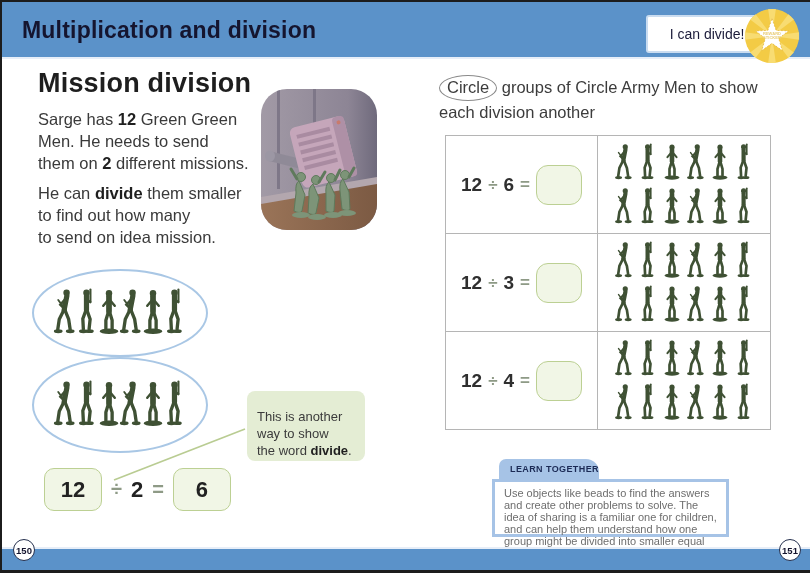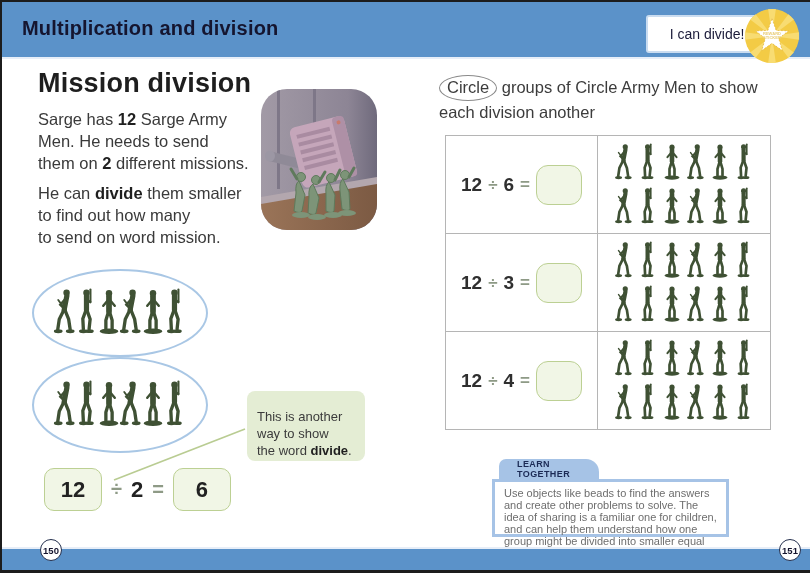--- a/index.html
+++ b/index.html
@@ -1,20 +1,20 @@
 <!DOCTYPE html>
 <html><head>
 <meta charset="utf-8">
 <style>
   html,body{margin:0;padding:0;background:#fff;font-family:"Liberation Sans",sans-serif;}
   .canvas{position:relative;width:810px;height:573px;background:#ffffff;overflow:hidden;
           border-top:2px solid #1c1c1c;border-left:2px solid #1c1c1c;border-bottom:3px solid #1c1c1c;box-sizing:border-box;}
   
   .topbar{position:absolute;left:0;top:0;width:100%;height:55px;background:#5b92c9;border-bottom:2px solid #e7eef8;}
-  .topbar-title{position:absolute;left:20px;top:15px;font-size:20px;font-weight:bold;color:#15152f;letter-spacing:.2px;}
+  .topbar-title{position:absolute;left:20px;top:15px;font-size:23px;font-weight:bold;color:#15152f;letter-spacing:.2px;}
   .badge-label{position:absolute;left:644px;top:13px;width:118px;height:34px;background:#ffffff;border:2px solid #cadcf0;
                border-radius:3px;display:flex;align-items:center;justify-content:center;font-size:14px;color:#1c1c3a;}
   .badge-star{position:absolute;left:741px;top:5px;width:58px;height:58px;}
   
   .lesson-title{position:absolute;left:36px;top:66px;margin:0;font-size:27px;font-weight:bold;color:#1e1e1e;letter-spacing:.2px;}
   .intro{position:absolute;left:36px;top:106px;width:250px;margin:0;font-size:16.5px;line-height:22px;color:#3a3a3a;}
   .intro2{position:absolute;left:36px;top:180px;width:250px;margin:0;font-size:16.5px;line-height:22px;color:#3a3a3a;}
   .rich b{font-weight:bold;color:#1f1f1f;}
   .photo{position:absolute;left:259px;top:87px;width:116px;height:141px;border-radius:26px;overflow:hidden;}
   .group-ellipse{position:absolute;border:2px solid #a9c7e5;border-radius:50%;display:flex;align-items:center;justify-content:center;}
@@ -37,28 +37,28 @@
   .prow:last-child{border-bottom:none;}
   .pcell-eq{width:152px;border-right:1px solid #b5b5b5;display:flex;align-items:center;justify-content:center;gap:6px;box-sizing:border-box;}
   .pnum{font-size:19px;font-weight:bold;color:#2f2f2f;}
   .pop{font-size:17px;color:#8e9a86;font-weight:bold;}
   .answer-box{width:44px;height:38px;background:#f1f6e6;border:1.5px solid #bcd093;border-radius:12px;}
   .pcell-soldiers{width:171px;display:flex;flex-direction:column;align-items:center;justify-content:center;gap:2px;}
   .srow{display:flex;justify-content:center;}
   .srow .soldier{margin:0 2px;}
   
   .learn-tab{position:absolute;left:497px;top:457px;width:100px;height:20px;background:#a6c3e6;border-radius:7px 13px 0 0;
-             display:flex;align-items:center;padding-left:18px;box-sizing:border-box;font-size:9px;font-weight:bold;
+             display:flex;align-items:center;padding-left:11px;box-sizing:border-box;font-size:9px;font-weight:bold;
              letter-spacing:.4px;color:#1b2a55;}
   .learn-body{position:absolute;left:490px;top:477px;width:237px;height:58px;background:#ffffff;border:3px solid #a6c3e6;
               box-sizing:border-box;padding:5px 9px;font-size:11px;line-height:12px;color:#6e6e6e;}
   
   .bottombar{position:absolute;left:0;bottom:0;width:100%;height:21px;background:#5b92c9;border-top:2px solid #e7eef8;}
   .page-circle{position:absolute;width:22px;height:22px;border-radius:50%;background:#ffffff;border:1.5px solid #25304e;
-               display:flex;align-items:center;justify-content:center;font-size:9.5px;font-weight:bold;color:#14142e;box-sizing:border-box;margin-left:27px;}
+               display:flex;align-items:center;justify-content:center;font-size:9.5px;font-weight:bold;color:#14142e;box-sizing:border-box;}
   .pc-left{left:11px;bottom:9px;}
   .pc-right{right:9px;bottom:9px;}
   .defs-hidden{position:absolute;width:0;height:0;overflow:hidden;}
 </style>
 </head>
 <body>
 
 <div class="canvas">
 
   <svg class="defs-hidden" aria-hidden="true">
@@ -116,22 +116,22 @@
       <path d="M30 30 L26 2 L34 2 Z" transform="rotate(225 30 30)"></path>
       <path d="M30 30 L26 2 L34 2 Z" transform="rotate(270 30 30)"></path>
       <path d="M30 30 L26 2 L34 2 Z" transform="rotate(315 30 30)"></path>
     </g>
     <path d="M30 12 L34.3 24.2 L47 24.7 L37 32.6 L40.6 45 L30 37.6 L19.4 45 L23 32.6 L13 24.7 L25.7 24.2 Z" fill="#ffffff" stroke="#e2b53c" stroke-width="0.8" stroke-dasharray="1.8 1.8"></path>
     <text x="30" y="28.5" text-anchor="middle" font-size="4.2" font-weight="bold" fill="#e9cd79" font-family="Liberation Sans, sans-serif">REWARD</text>
     <text x="30" y="33.5" text-anchor="middle" font-size="4.2" font-weight="bold" fill="#e9cd79" font-family="Liberation Sans, sans-serif">STICKER</text>
   </svg>
 
   <h1 class="lesson-title">Mission division</h1>
-  <p class="intro rich"><span>Sarge has </span><b>12</b><span> Sarge Army</span><br><span>Men. He needs to send</span><br><span>them on </span><b>2</b><span> different missions.</span></p>
-  <p class="intro2 rich"><span>He can </span><b>divide</b><span> them smaller</span><br><span>to find out how many</span><br><span>to send on word mission.</span></p>
+  <p class="intro rich"><span>Sarge has </span><b>12</b><span> Green Green</span><br><span>Men. He needs to send</span><br><span>them on </span><b>2</b><span> different missions.</span></p>
+  <p class="intro2 rich"><span>He can </span><b>divide</b><span> them smaller</span><br><span>to find out how many</span><br><span>to send on idea mission.</span></p>
 
   <div class="photo">
     <svg viewBox="0 0 116 141" width="116" height="141">
       <defs>
         <linearGradient id="wall" x1="0" y1="0" x2="1" y2="0">
           <stop offset="0" stop-color="#a29aa6"></stop>
             <stop offset="0.75" stop-color="#8d8595"></stop>
             <stop offset="1" stop-color="#6f6a7c"></stop>
         </linearGradient>
         <linearGradient id="floor" x1="0" y1="0" x2="1" y2="0">

